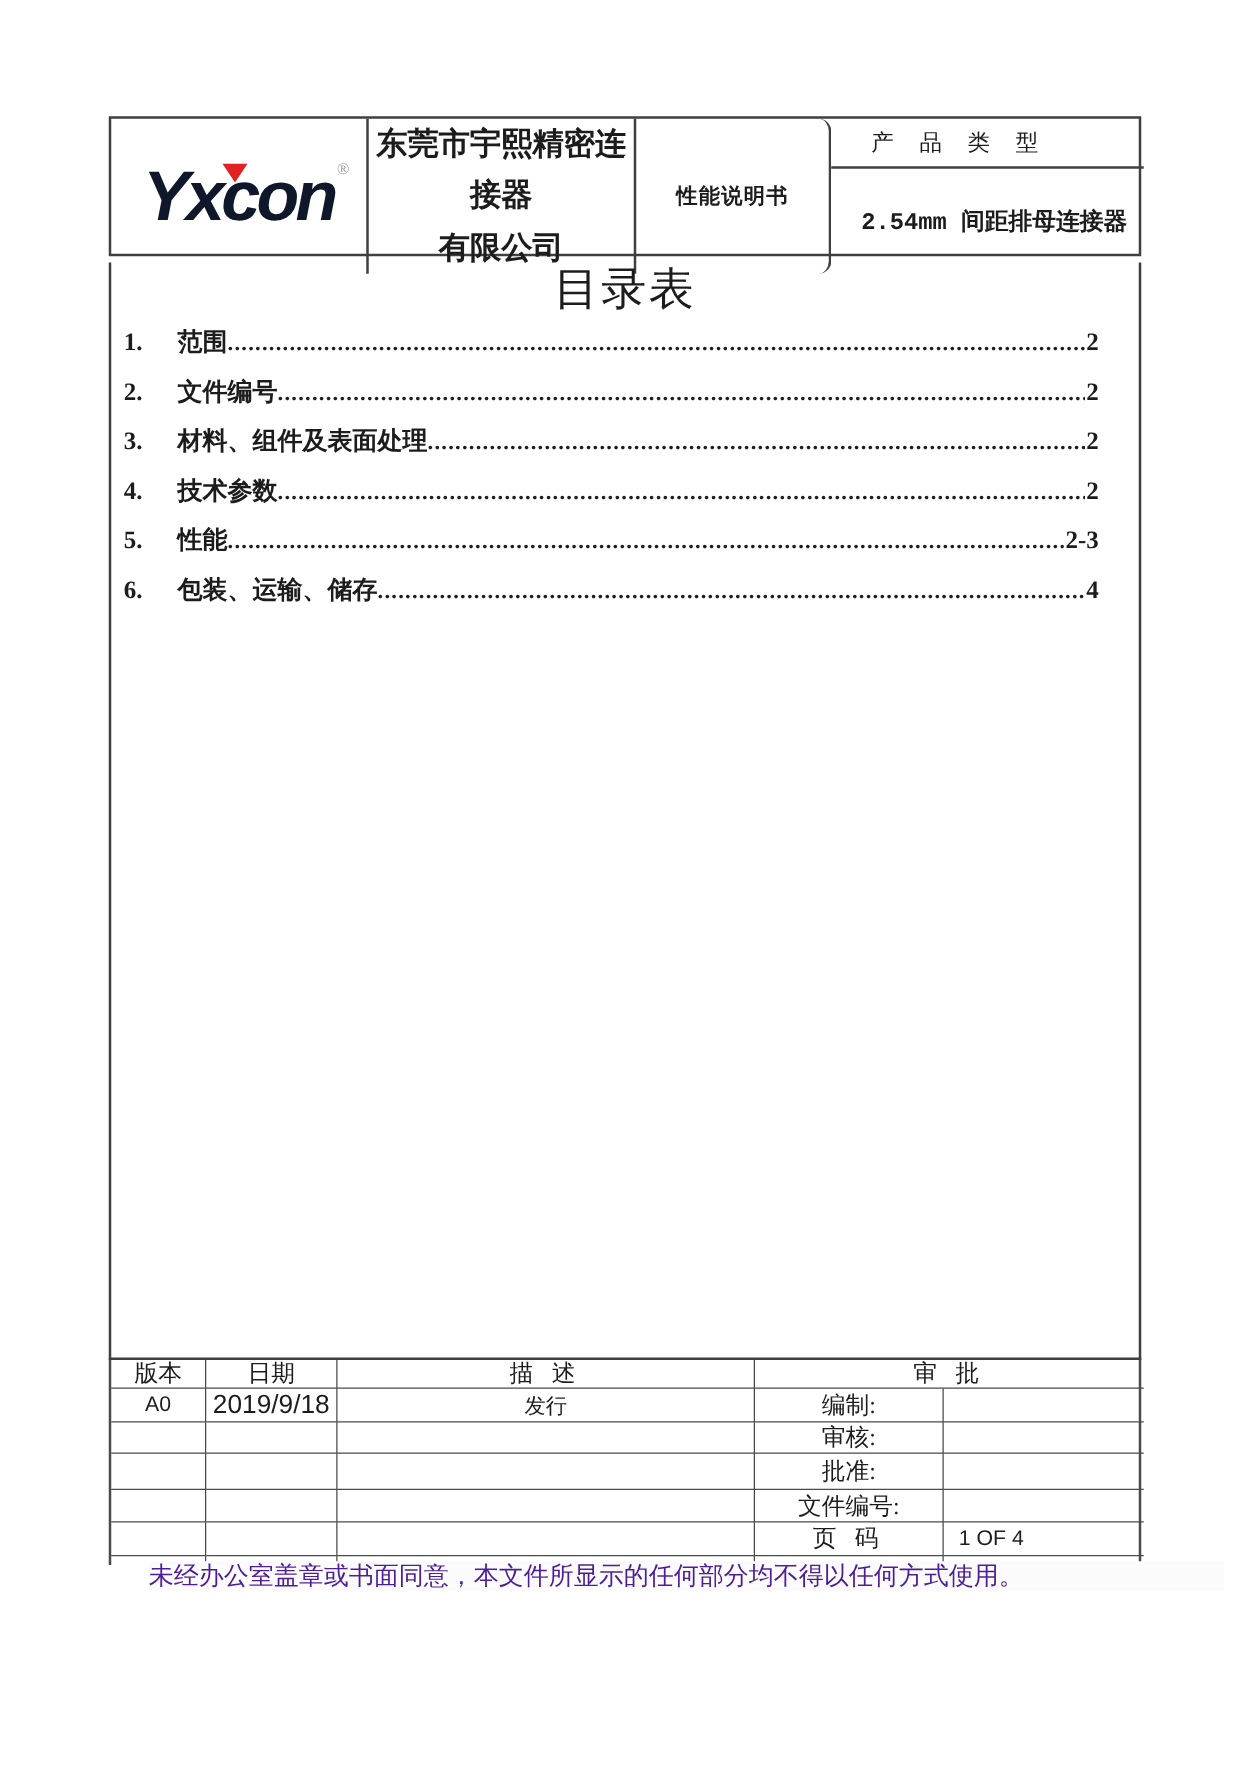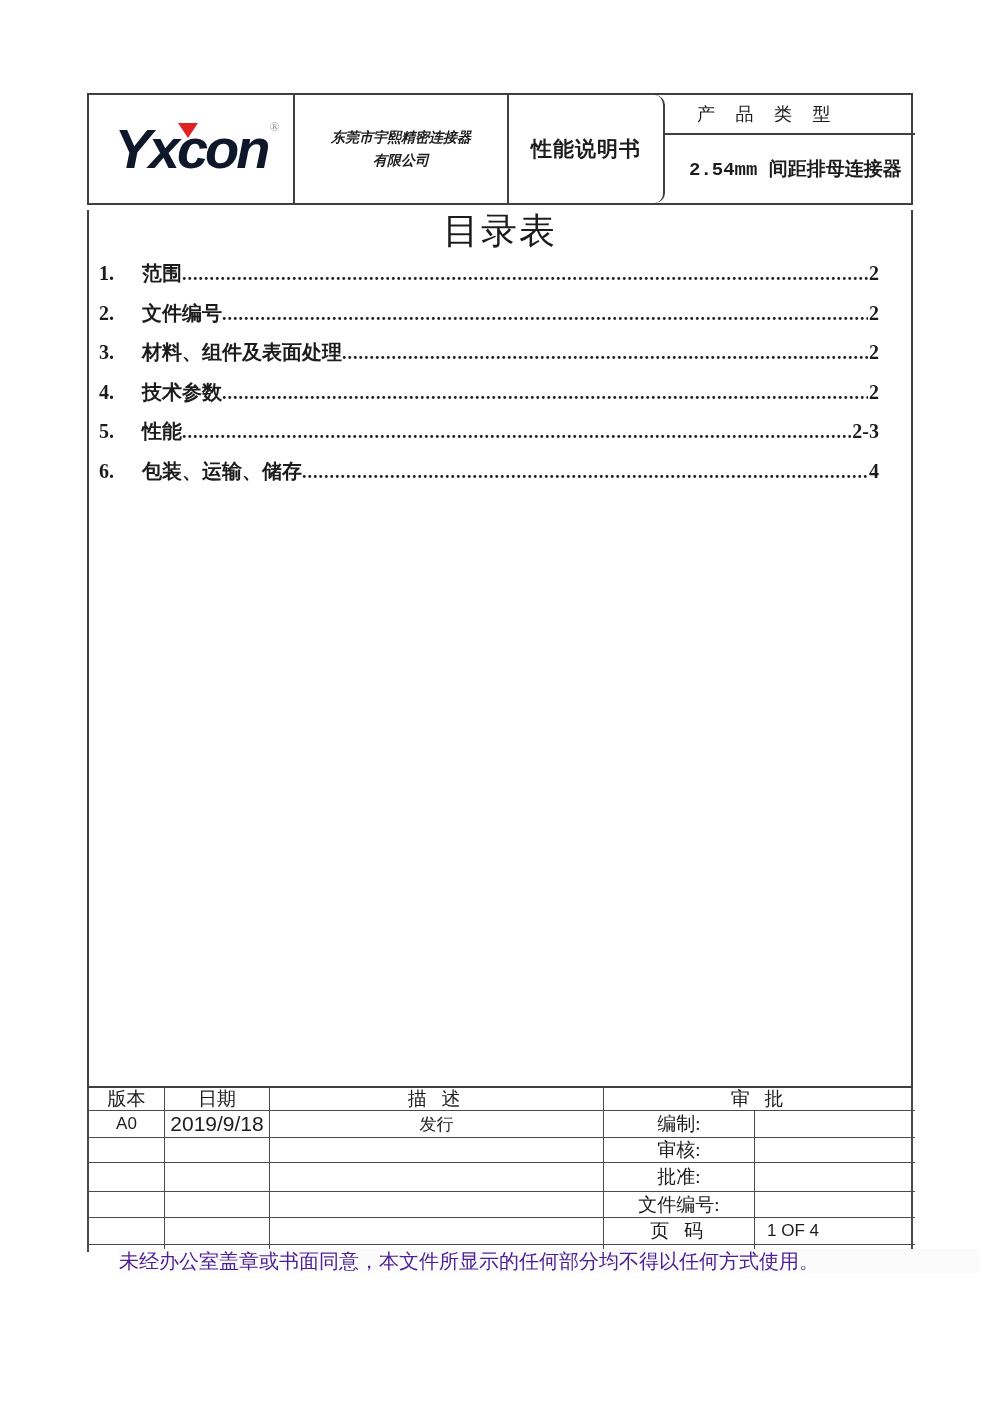--- a/index.html
+++ b/index.html
@@ -20,22 +20,22 @@
   .logo-text{
     font-family:"Liberation Sans","DejaVu Sans",sans-serif;
     font-size:56px;font-weight:bold;font-style:italic;color:#0f172a;letter-spacing:-3px;line-height:1;
   }
   .logo-triangle{
     position:absolute;left:66px;top:2px;width:0;height:0;
     border-left:10px solid transparent;border-right:10px solid transparent;
     border-top:15px solid #e02321;
   }
   .logo-reg{position:absolute;right:-10px;top:-2px;font-size:13px;color:#9a9a9a;font-style:normal;}
-  .company{font-size:14px;font-weight:bold;text-align:center;line-height:1.65;font-style:italic;}
-  .doctype{font-size:21px;font-weight:bold;letter-spacing:1px;border-radius:10px;}
+  .company{font-size:25px;font-weight:bold;text-align:center;line-height:1.65;}
+  .doctype{font-size:17px;font-weight:bold;letter-spacing:1px;border-radius:10px;}
   .prodcell{flex-direction:column;align-items:stretch;justify-content:flex-start;padding:0;}
   .prod-top{
     height:40px;box-sizing:border-box;border-bottom:2px solid #3f3f3f;
     display:flex;align-items:center;padding-left:32px;
     font-size:18px;letter-spacing:8px;
   }
   .prod-bottom{
     flex:1;display:flex;align-items:center;padding-left:24px;
     font-size:19px;font-weight:bold;
     font-family:Liberation Mono, monospace;

